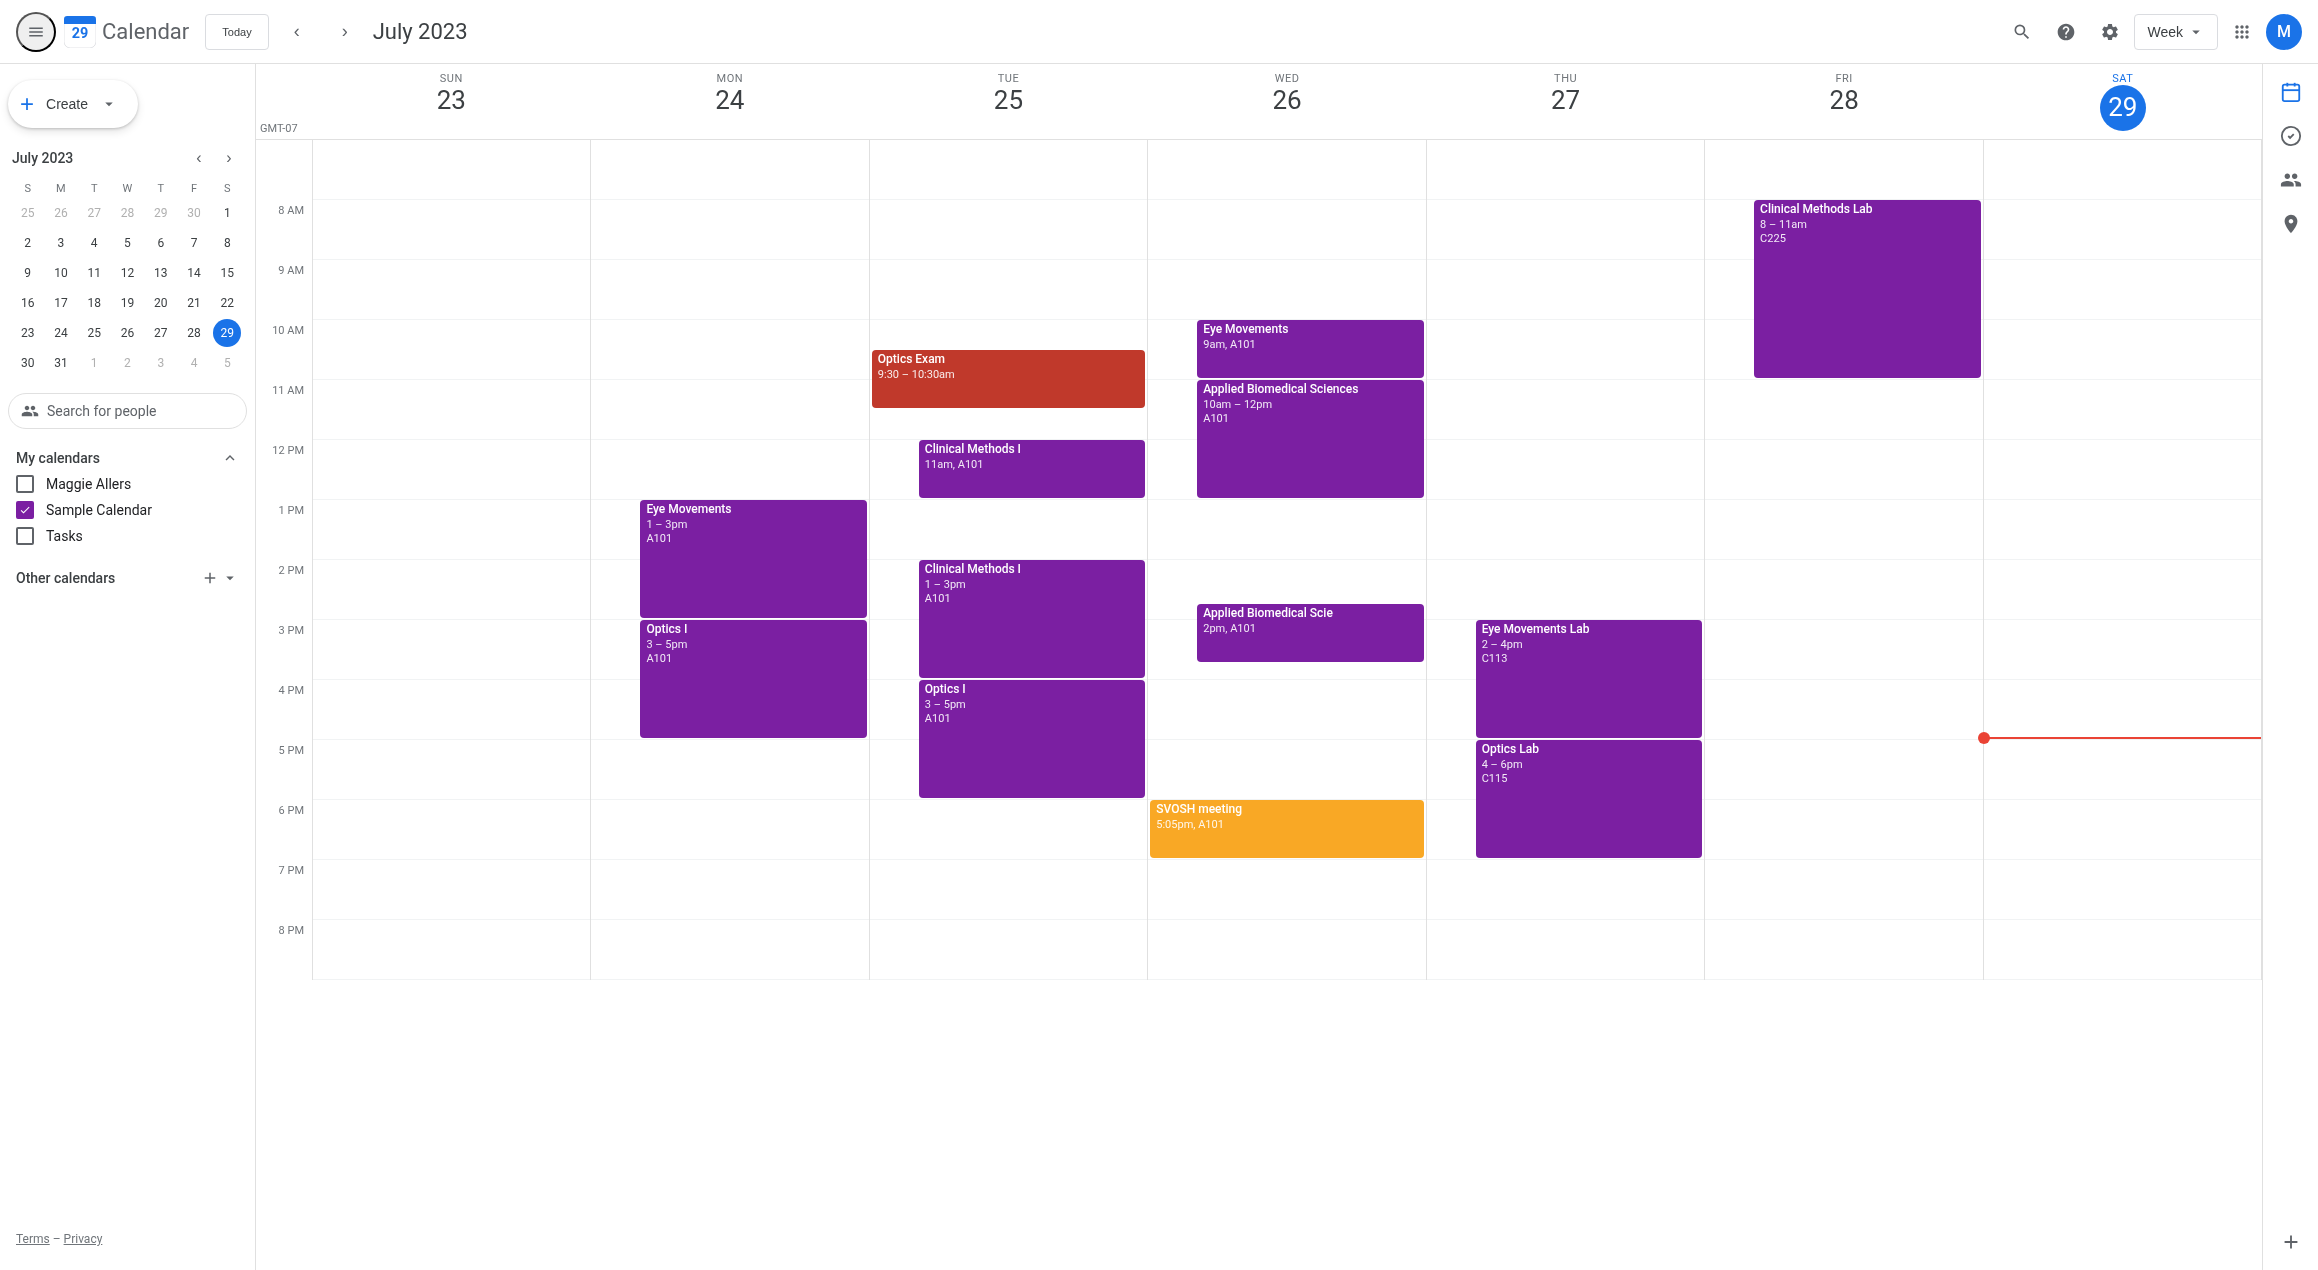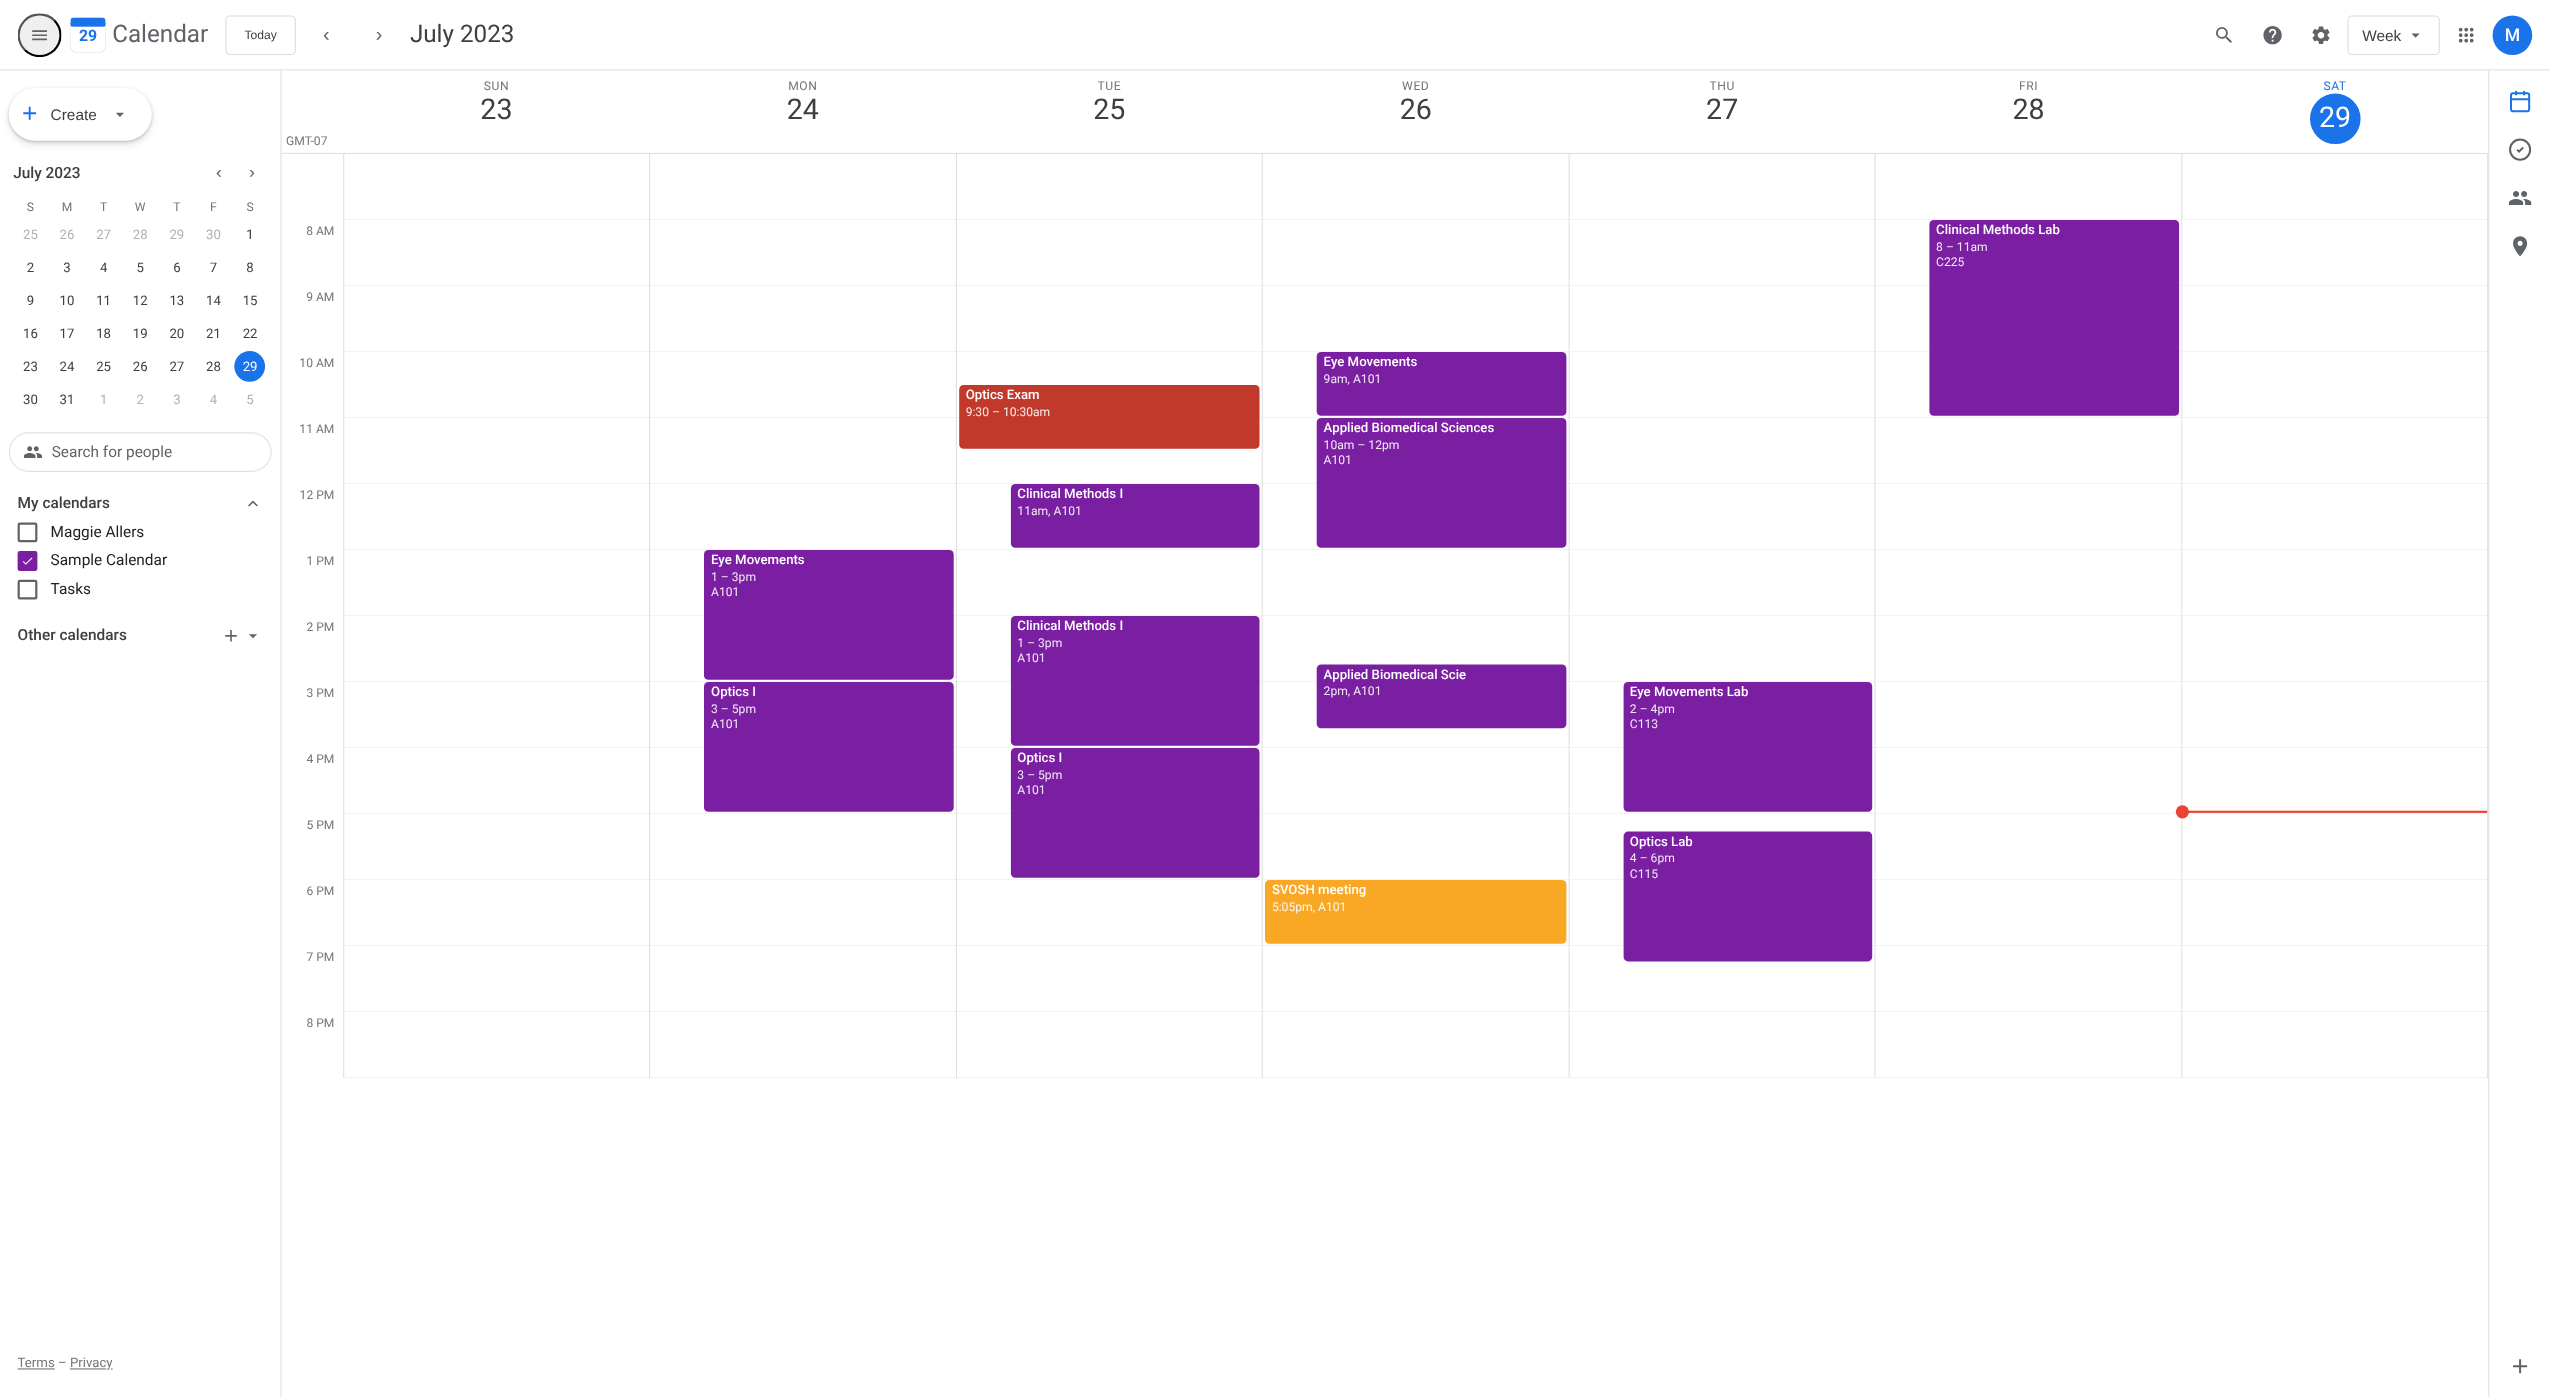--- a/index.html
+++ b/index.html
@@ -472,21 +472,21 @@
             <div class="hour-line" style="height:60px"></div>
             <div class="hour-line" style="height:60px"></div>
             <div class="hour-line" style="height:60px"></div>
 
             <div class="event event-purple" style="top:480px;height:118px;">
               <div class="event-title">Eye Movements Lab</div>
               <div class="event-detail">2 – 4pm</div>
               <div class="event-detail">C113</div>
             </div>
 
-            <div class="event event-purple" style="top:616px;height:118px;">
+            <div class="event event-purple" style="top:600px;height:118px;">
               <div class="event-title">Optics Lab</div>
               <div class="event-detail">4 – 6pm</div>
               <div class="event-detail">C115</div>
             </div>
           </div>
 
           <div class="day-col" id="day-fri">
             <div class="hour-line" style="height:60px"></div>
             <div class="hour-line" style="height:60px"></div>
             <div class="hour-line" style="height:60px"></div>

